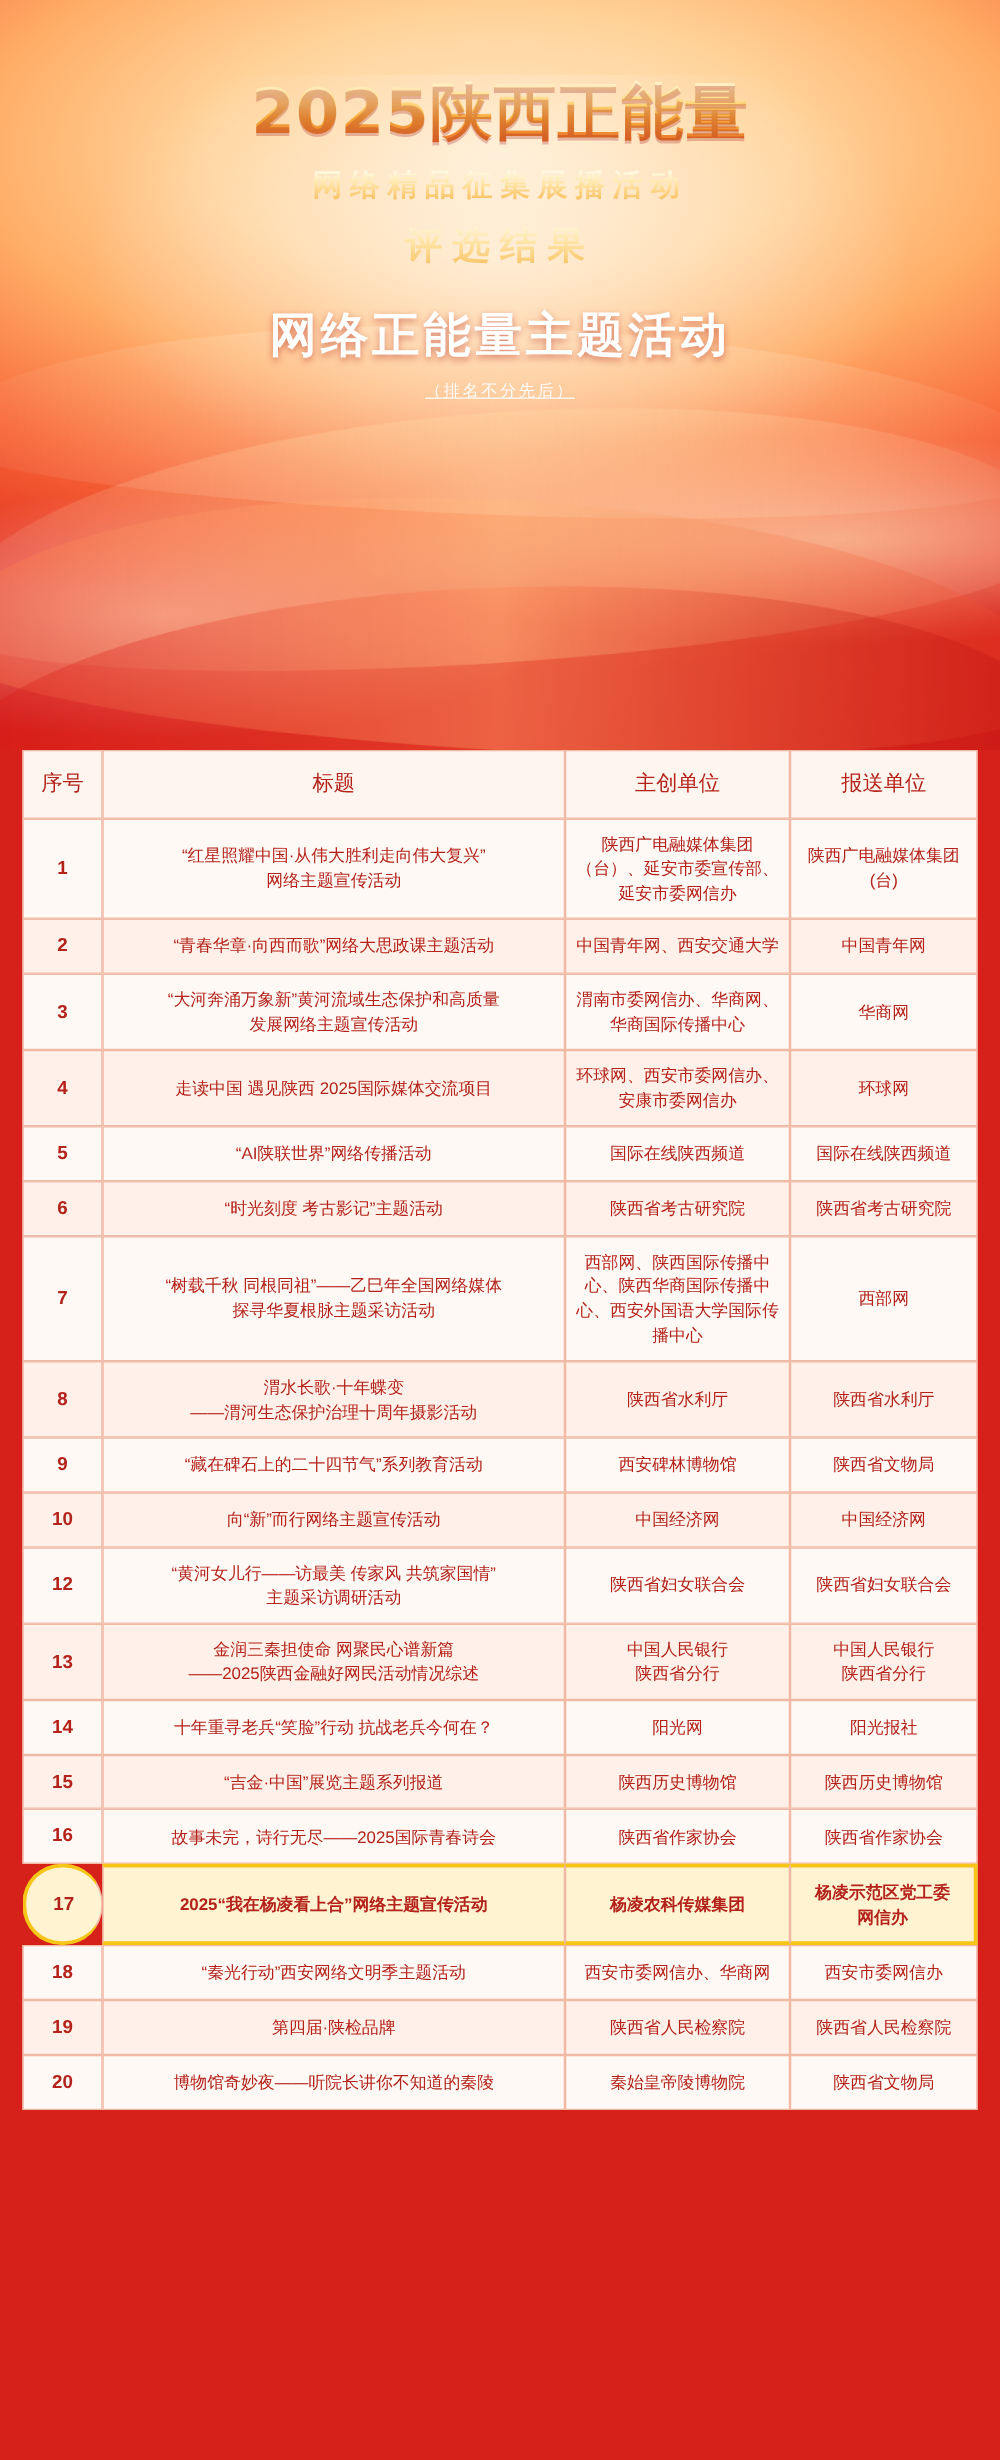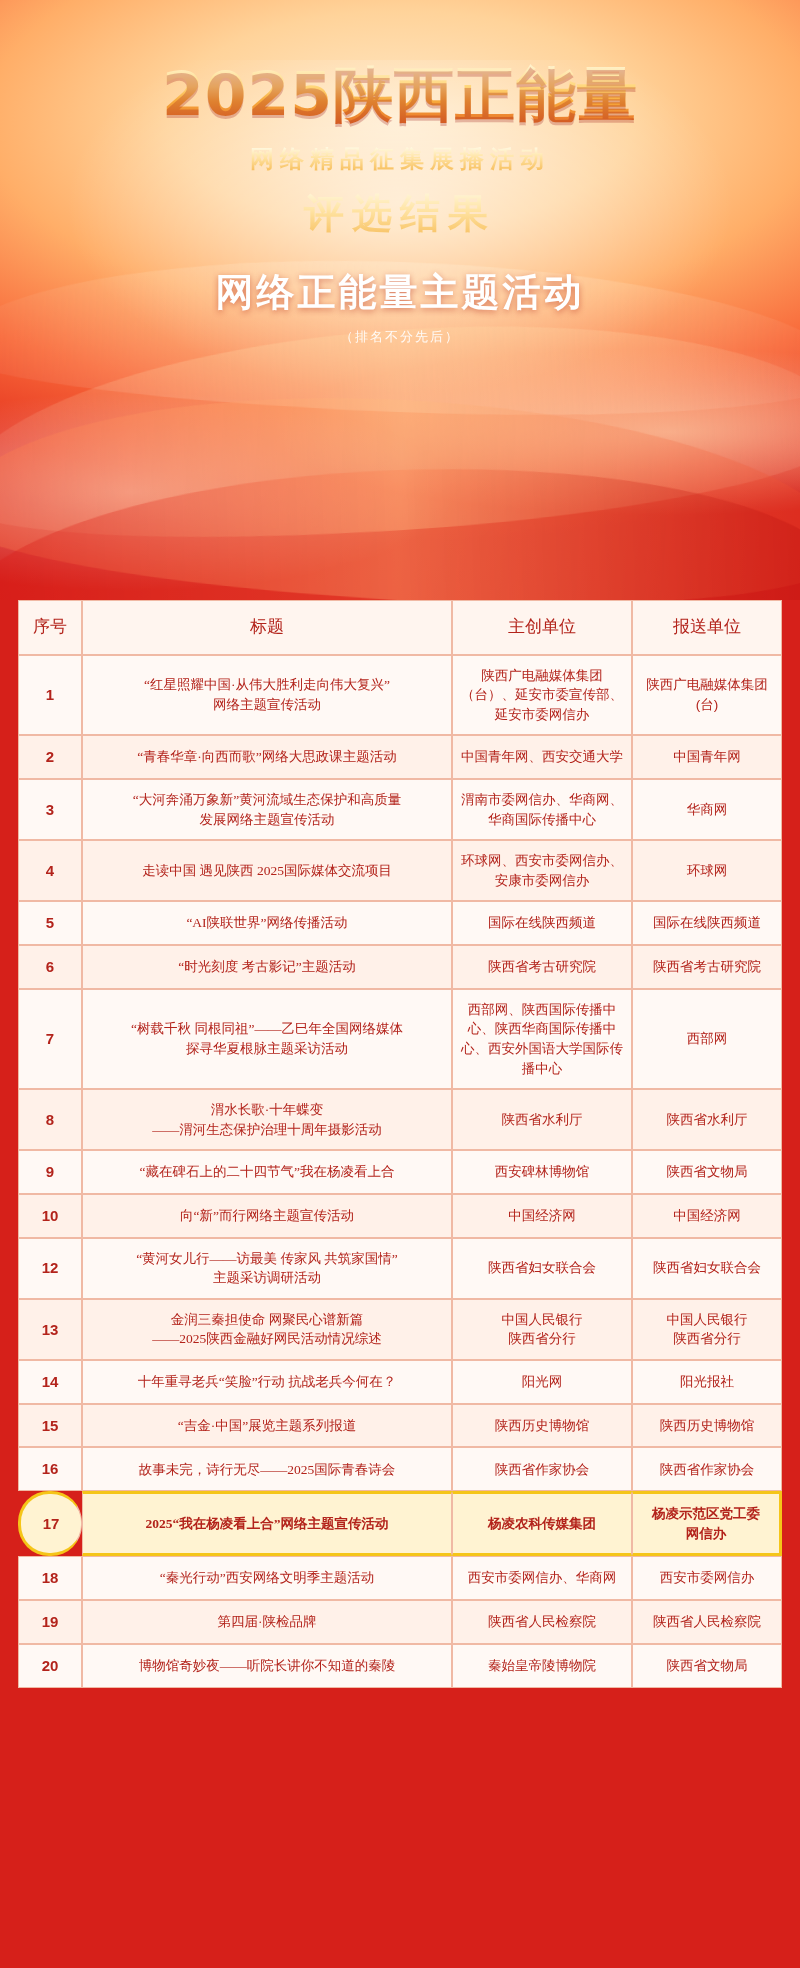--- a/index.html
+++ b/index.html
@@ -63,21 +63,21 @@
   }
 
   .title-block {
     position: relative;
     z-index: 3;
     text-align: center;
     padding-top: 64px;
   }
   .title-main {
     font-family: "DejaVu Sans", "Liberation Sans", sans-serif;
-    font-size: 60px;
+    font-size: 50px;
     font-weight: 900;
     letter-spacing: 1px;
     line-height: 1;
     background: linear-gradient(180deg, #fff4d2 0%, #ffd679 38%, #f7a93c 62%, #e8742a 100%);
     -webkit-background-clip: text;
     background-clip: text;
     color: transparent;
     text-shadow: 0 3px 0 rgba(150,12,12,.25);
     margin: 0 0 22px 0;
   }
@@ -86,21 +86,21 @@
     font-weight: 900;
     letter-spacing: 6px;
     line-height: 1.1;
     margin: 0 0 14px 0;
     background: linear-gradient(180deg, #fffbe9 0%, #ffe3a2 45%, #f6bb57 100%);
     -webkit-background-clip: text;
     background-clip: text;
     color: transparent;
   }
   .title-sub2 {
-    font-size: 40px;
+    font-size: 30px;
     font-weight: 900;
     letter-spacing: 8px;
     margin: 0 0 26px 0;
     background: linear-gradient(180deg, #fffbe9 0%, #ffe3a2 45%, #f6bb57 100%);
     -webkit-background-clip: text;
     background-clip: text;
     color: transparent;
   }
   .title-theme {
     font-size: 38px;
@@ -109,20 +109,21 @@
     color: #ffffff;
     margin: 0 0 10px 0;
     text-shadow: 0 2px 6px rgba(170,20,10,.45);
   }
   .title-note {
     font-size: 13px;
     color: #ffffff;
     opacity: .92;
     letter-spacing: 2px;
     margin: 0;
+    text-decoration: underline;
   }
 
   
   .table-wrap {
     position: relative;
     z-index: 4;
     margin: 0 18px 24px 18px;
     padding-bottom: 10px;
   }
   table.result-table {
@@ -149,21 +150,21 @@
   .result-table thead th {
     font-size: 17px;
     font-weight: 400;
     color: #b3231b;
     padding: 14px 8px;
     background: #fff5ef;
   }
   .result-table tbody tr:nth-child(odd) td  { background: #fff9f5; }
   .result-table tbody tr:nth-child(even) td { background: #fff1e9; }
   .result-table td.idx { font-size: 15px; font-weight: 600; }
-  .result-table td.title { font-size: 13.5px; font-family: Liberation Serif, serif; }
+  .result-table td.title { font-size: 13.5px; }
   .result-table td.org, .result-table td.sub { font-size: 13.5px; }
 
   tr.highlight td {
     background: #fff3d2 !important;
     font-weight: 700;
   }
   tr.highlight td.first { border-left: 3px solid #f5c518; border-radius: 31px; }
   tr.highlight td.last  { border-right: 3px solid #f5c518; }
   tr.highlight td { border-top: 3px solid #f5c518; border-bottom: 3px solid #f5c518; }
 
@@ -254,21 +255,21 @@
           </tr>
           <tr>
             <td class="idx nowrap-break">8</td>
             <td class="title nowrap-break">渭水长歌·十年蝶变
 ——渭河生态保护治理十周年摄影活动</td>
             <td class="org nowrap-break">陕西省水利厅</td>
             <td class="sub nowrap-break">陕西省水利厅</td>
           </tr>
           <tr>
             <td class="idx nowrap-break">9</td>
-            <td class="title nowrap-break">“藏在碑石上的二十四节气”我在杨凌看上合</td>
+            <td class="title nowrap-break">“藏在碑石上的二十四节气”系列教育活动</td>
             <td class="org nowrap-break">西安碑林博物馆</td>
             <td class="sub nowrap-break">陕西省文物局</td>
           </tr>
           <tr>
             <td class="idx nowrap-break">10</td>
             <td class="title nowrap-break">向“新”而行网络主题宣传活动</td>
             <td class="org nowrap-break">中国经济网</td>
             <td class="sub nowrap-break">中国经济网</td>
           </tr>
           <tr>

